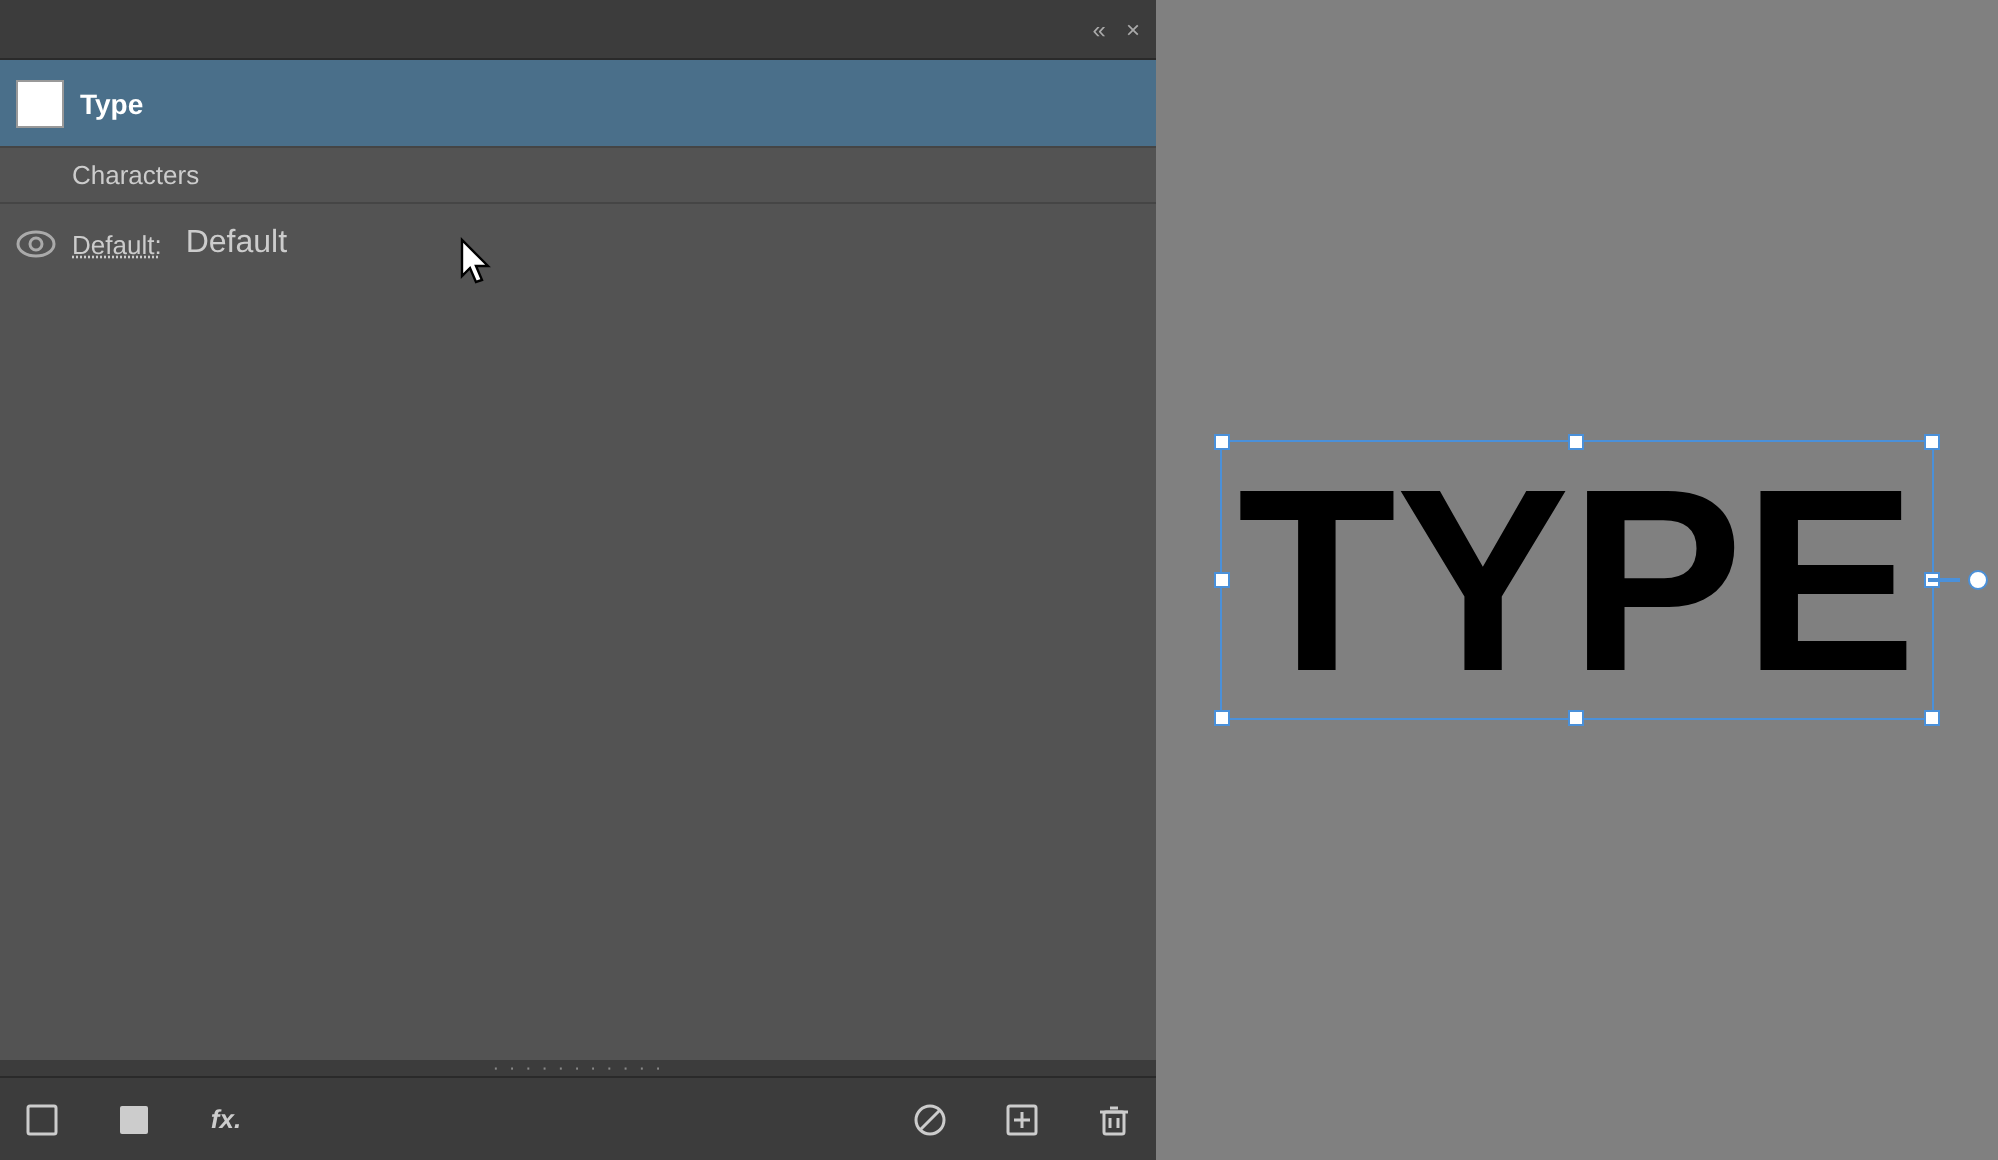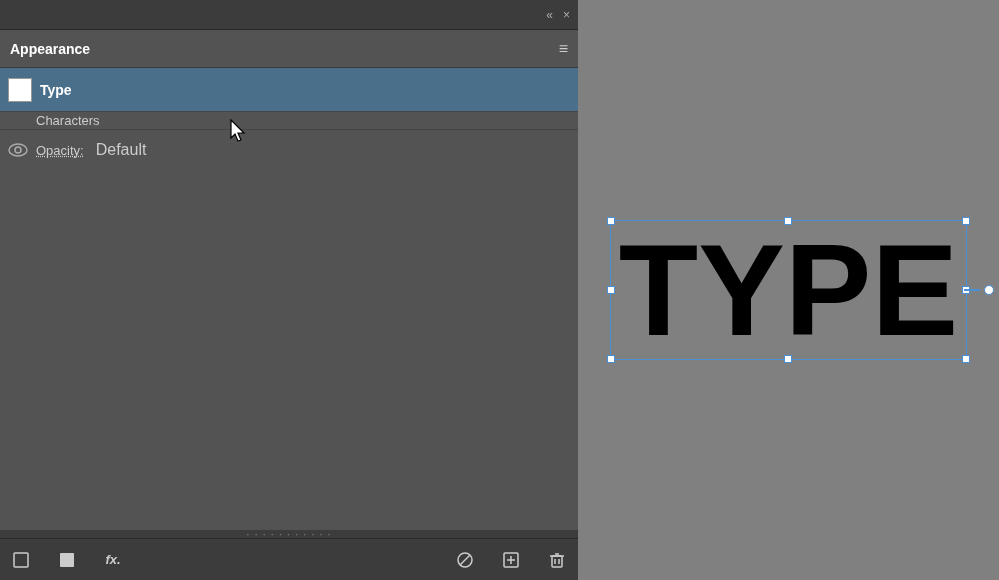--- a/index.html
+++ b/index.html
@@ -98,21 +98,21 @@
     .appearance-row .row-label {
       color: #ffffff;
       font-size: 14px;
       font-weight: bold;
     }
 
     
     .characters-row {
       display: flex;
       align-items: center;
-      height: 18px;
+      height: 28px;
       border-bottom: 1px solid #454545;
       padding: 0 8px 0 36px;
     }
 
     .characters-row .row-label {
       color: #cccccc;
       font-size: 13px;
     }
 
     
@@ -278,44 +278,40 @@
 <div class="panel">
 
   <div class="panel-titlebar">
     <span></span>
     <div class="panel-titlebar-icons">
       <span class="panel-titlebar-icon">«</span>
       <span class="panel-titlebar-icon">×</span>
     </div>
   </div>
 
-  <div class="panel-title-row">
-    <span class="panel-title">Appearance</span>
-    <span class="panel-menu-icon">≡</span>
-  </div>
 
   <div class="panel-content">
 
     <div class="appearance-row selected">
       <div class="color-swatch"></div>
       <span class="row-label">Type</span>
     </div>
 
     <div class="characters-row">
       <span class="row-label">Characters</span>
     </div>
 
     <div class="opacity-row">
       <div class="eye-icon">
         <svg class="eye-svg" viewBox="0 0 20 14" fill="none" xmlns="http://www.w3.org/2000/svg">
           <ellipse cx="10" cy="7" rx="9" ry="6" stroke="#aaa" stroke-width="1.5" fill="none"></ellipse>
           <circle cx="10" cy="7" r="3" stroke="#aaa" stroke-width="1.5" fill="none"></circle>
         </svg>
       </div>
-      <span class="opacity-label">Opacity:</span>
+      <span class="opacity-label">Default:</span>
       <span class="opacity-value">Default</span>
     </div>
 
   </div>
 
   <div class="panel-resize-handle">
     <span class="resize-dots">· · · · · · · · · · ·</span>
   </div>
 
   <div class="panel-toolbar">

